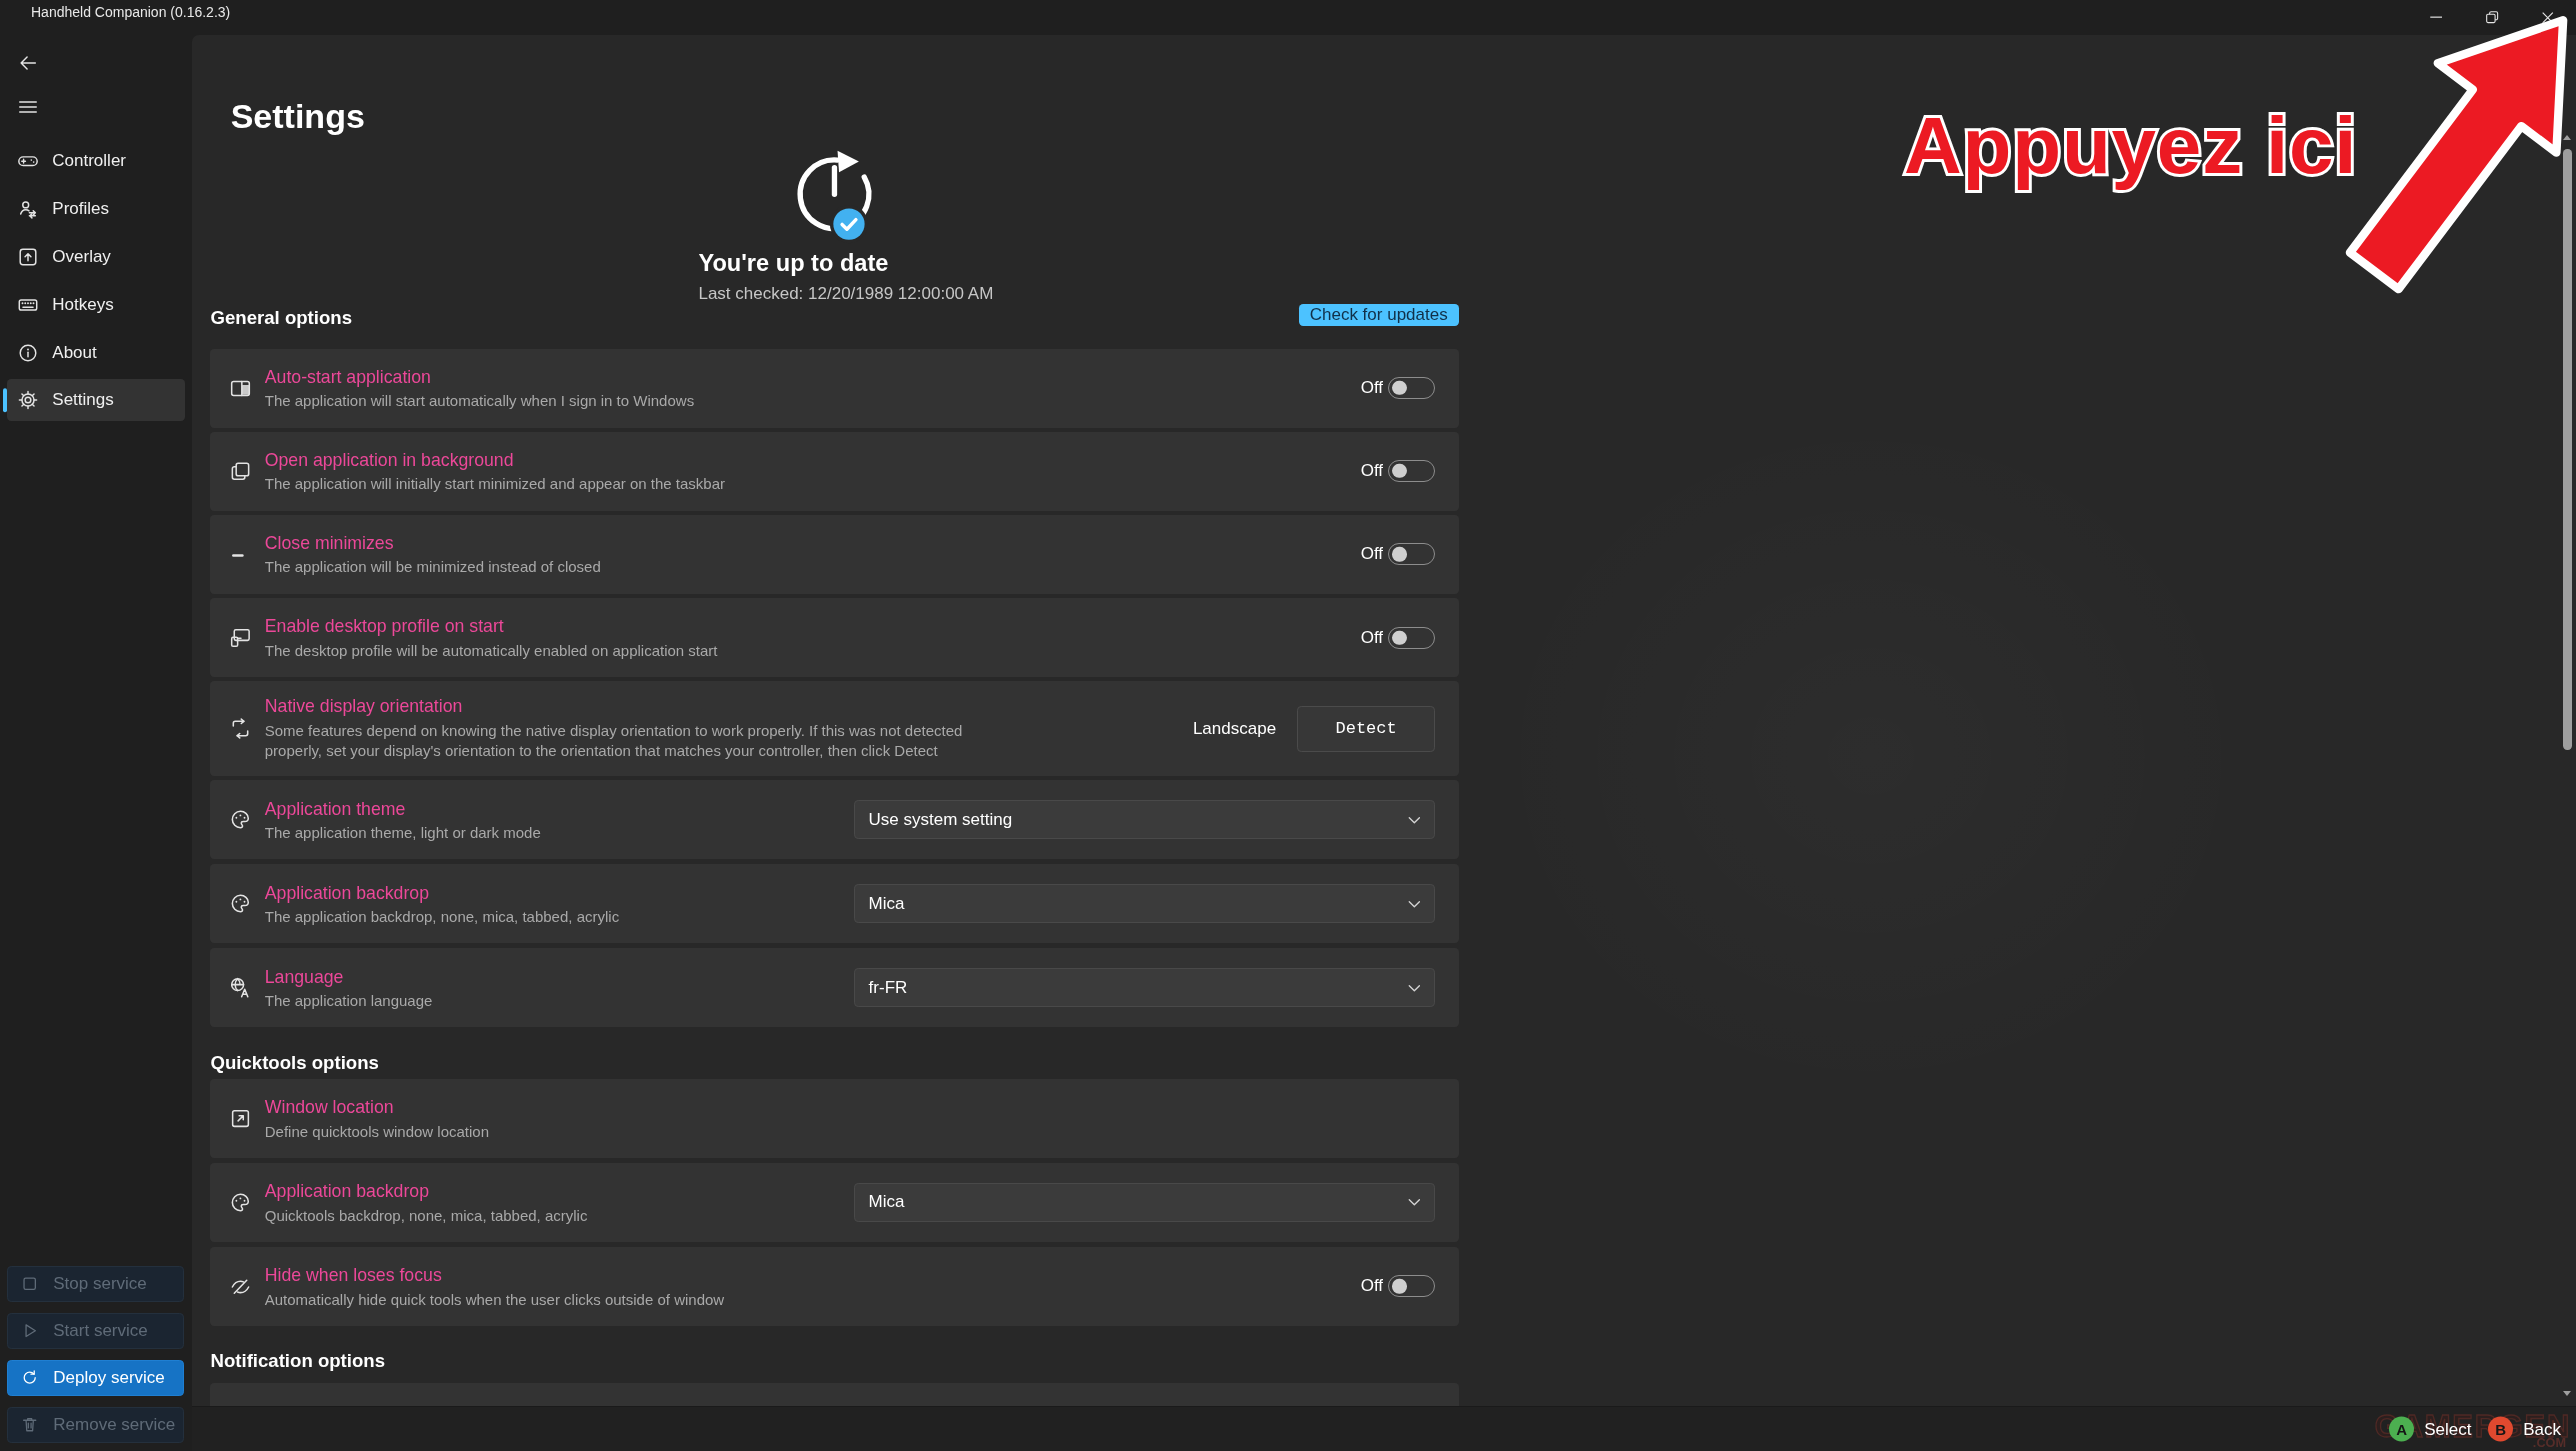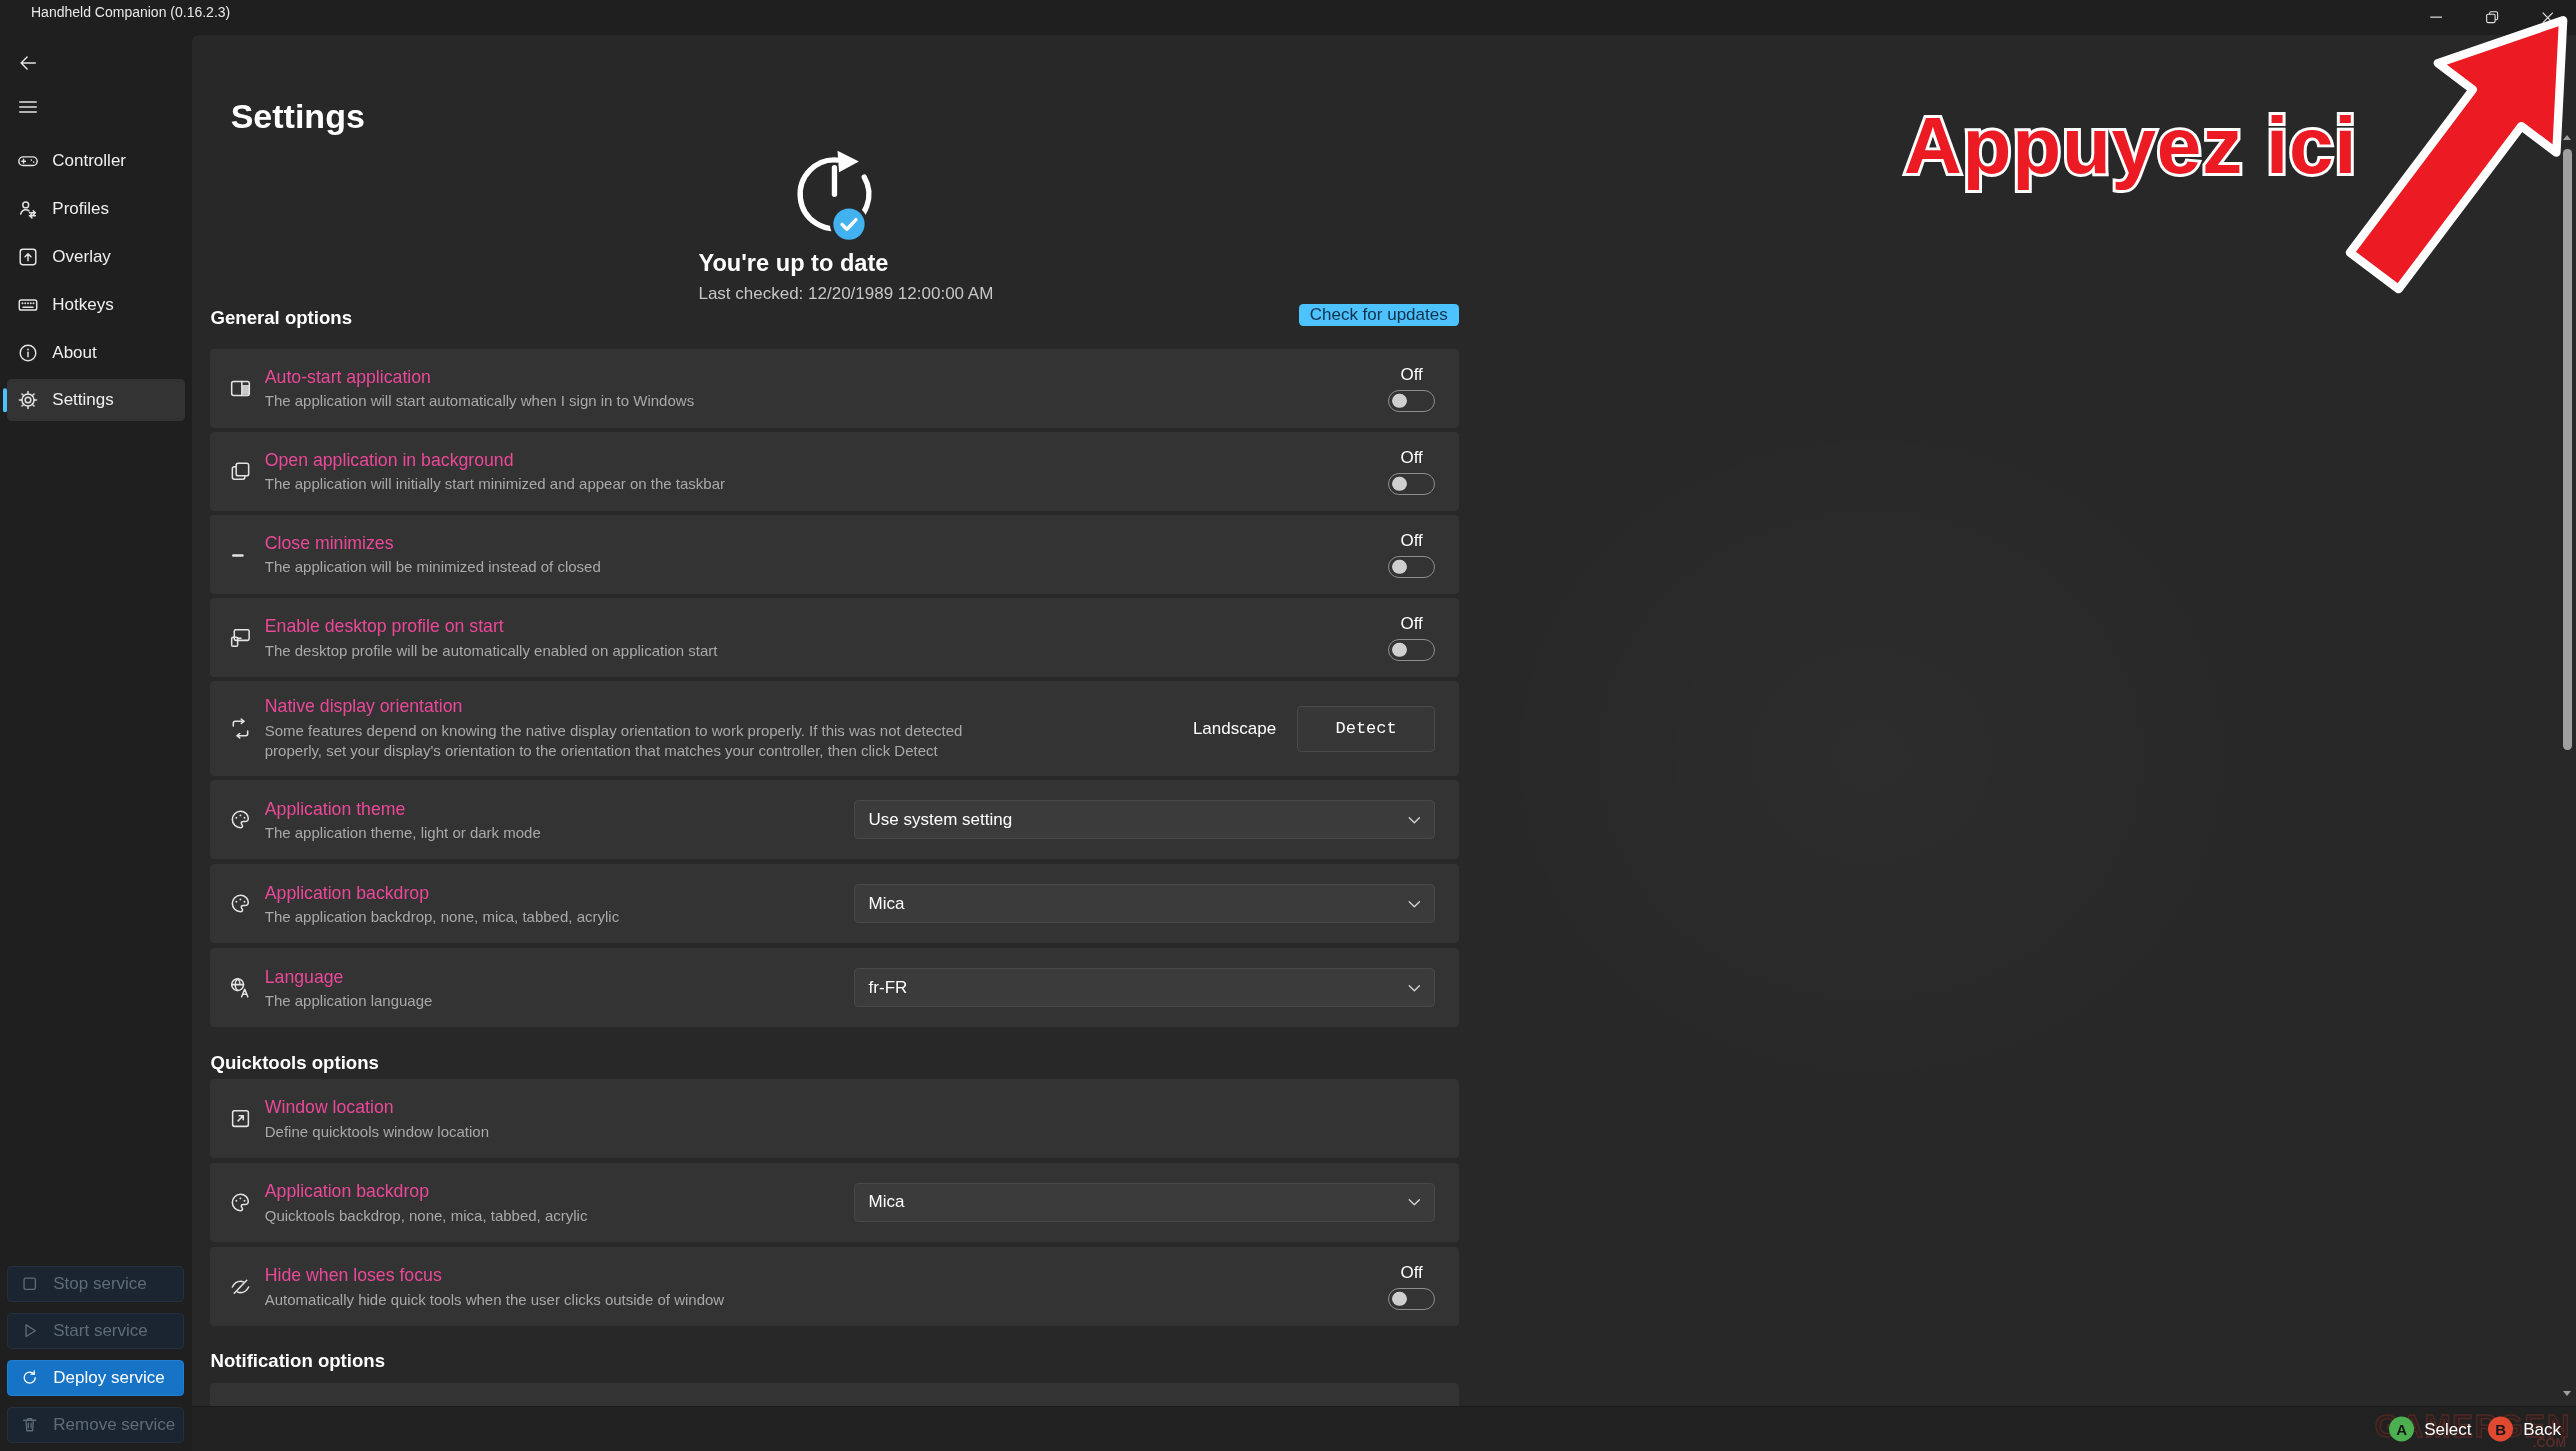--- a/index.html
+++ b/index.html
@@ -58,21 +58,21 @@
   .row { height:79px; display:flex; align-items:center; padding:0 23.6px 0 19.4px; }
   .card.native .row { height:95px; }
   .card.partial { height:34px; margin-bottom:0; }
   .row-icon { width:23px; height:23px; margin-right:12.7px; flex:none; color:#e3e3e3; }
   .row-text { display:flex; flex-direction:column; gap:4.2px; }
   .row-title { font-size:17.7px; color:#ec4899; }
   .row-sub { font-size:15px; color:#a9a9a9; }
   .card.native .row-sub { max-width:743px; line-height:1.35; }
 
   .ctl { margin-left:auto; display:flex; align-items:center; }
-  .toggle-ctl { gap:5px;flex-direction:column; }
+  .toggle-ctl { gap:5px; }
   .off-label { font-size:17px; color:#fff; }
   .switch { width:47px; height:22px; border:1.3px solid #8d8d8d; border-radius:11.8px; position:relative; flex:none; }
   .knob { position:absolute; left:3.4px; top:50%; transform:translateY(-50%); width:14.3px; height:14.3px; border-radius:50%; background:#cfcfcf; }
 
   .dropdown { width:581px; height:39px; background:#3b3b3b; border:0.8px solid #494949; border-radius:4.2px;
     display:flex; align-items:center; justify-content:space-between; padding:0 13.5px; font-size:17px; color:#fff; }
   .chev { width:12.7px; height:8.4px; color:#d4d4d4; }
 
   .detect-ctl { gap:21px; }
   .landscape { font-size:17px; }

